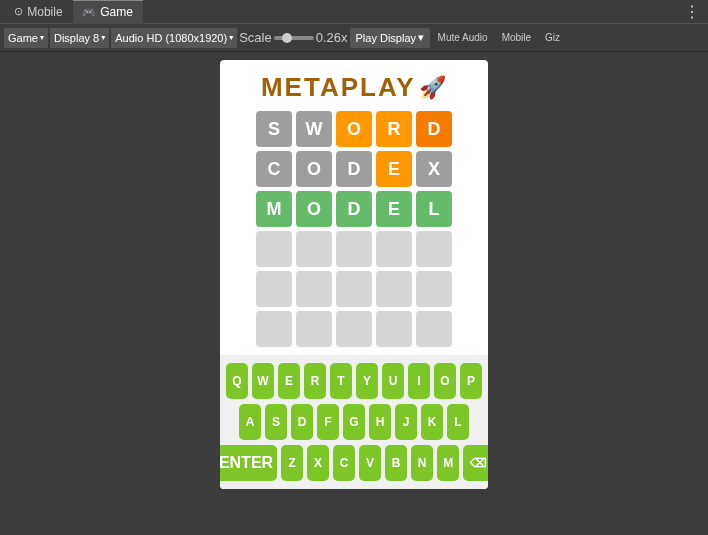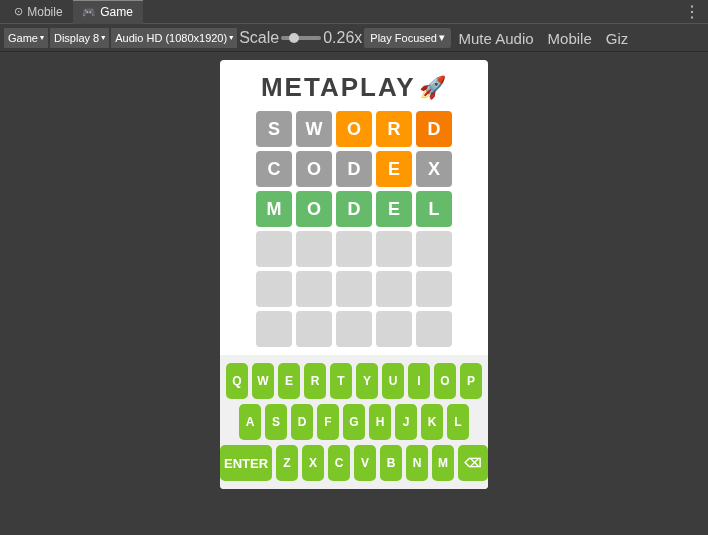--- a/index.html
+++ b/index.html
@@ -68,21 +68,21 @@
       height: 20px;
       padding: 0 4px;
       font-size: 11px;
       cursor: pointer;
       gap: 2px;
     }
     .toolbar-dropdown .arrow {
       font-size: 8px;
     }
     .scale-label {
-      font-size: 16px;
+      font-size: 13px;
       color: #ccc;
     }
     .scale-slider {
       width: 40px;
       height: 4px;
       background: #888;
       border-radius: 2px;
       position: relative;
       display: inline-flex;
       align-items: center;
@@ -96,21 +96,21 @@
       padding: 0 6px;
       font-size: 11px;
       cursor: pointer;
       gap: 2px;
       border-radius: 2px;
     }
     .toolbar-btn {
       background: transparent;
       color: #ccc;
       border: none;
-      font-size: 15px;
+      font-size: 10px;
       padding: 2px 6px;
       cursor: pointer;
       height: 20px;
     }
 
     
     .main-area {
       flex: 1;
       display: flex;
       align-items: flex-start;
@@ -134,21 +134,21 @@
     
     .logo-area {
       padding: 12px 0 8px;
       display: flex;
       align-items: center;
       gap: 4px;
     }
     .logo-text {
       font-size: 26px;
       font-weight: 900;
-      color: #404040;
+      color: #a16207;
       letter-spacing: 2px;
       text-transform: uppercase;
       font-family: Arial Black, sans-serif;
     }
     .logo-icon {
       font-size: 22px;
     }
 
     
     .word-grid {
@@ -205,21 +205,21 @@
       justify-content: center;
       cursor: pointer;
       font-family: Arial Black, sans-serif;
       border: none;
       height: 36px;
       min-width: 22px;
       padding: 0 4px;
     }
     .key-wide {
       min-width: 40px;
-      font-size: 13px;
+      font-size: 16px;
       padding: 0 4px;
     }
     .key-backspace {
       min-width: 30px;
       background: #7dc627;
     }
   </style>
 </head>
 <body>
 
@@ -247,21 +247,21 @@
   <div class="toolbar-dropdown">
     <span>Audio HD (1080x1920)</span>
     <span class="arrow">▾</span>
   </div>
   <span class="scale-label">Scale</span>
   <div class="scale-slider">
     <span style="width:10px;height:10px;border-radius:50%;background:#ccc;position:absolute;left:8px;"></span>
   </div>
   <span class="scale-label">0.26x</span>
   <div class="play-focused-btn">
-    <span>Play Focused</span>
+    <span>Play Display</span>
     <span class="arrow">▾</span>
   </div>
   <button class="toolbar-btn">Mute Audio</button>
   <button class="toolbar-btn">Mobile</button>
   <button class="toolbar-btn">Giz</button>
 </div>
 
 <div class="main-area">
   <div class="game-panel">
 

